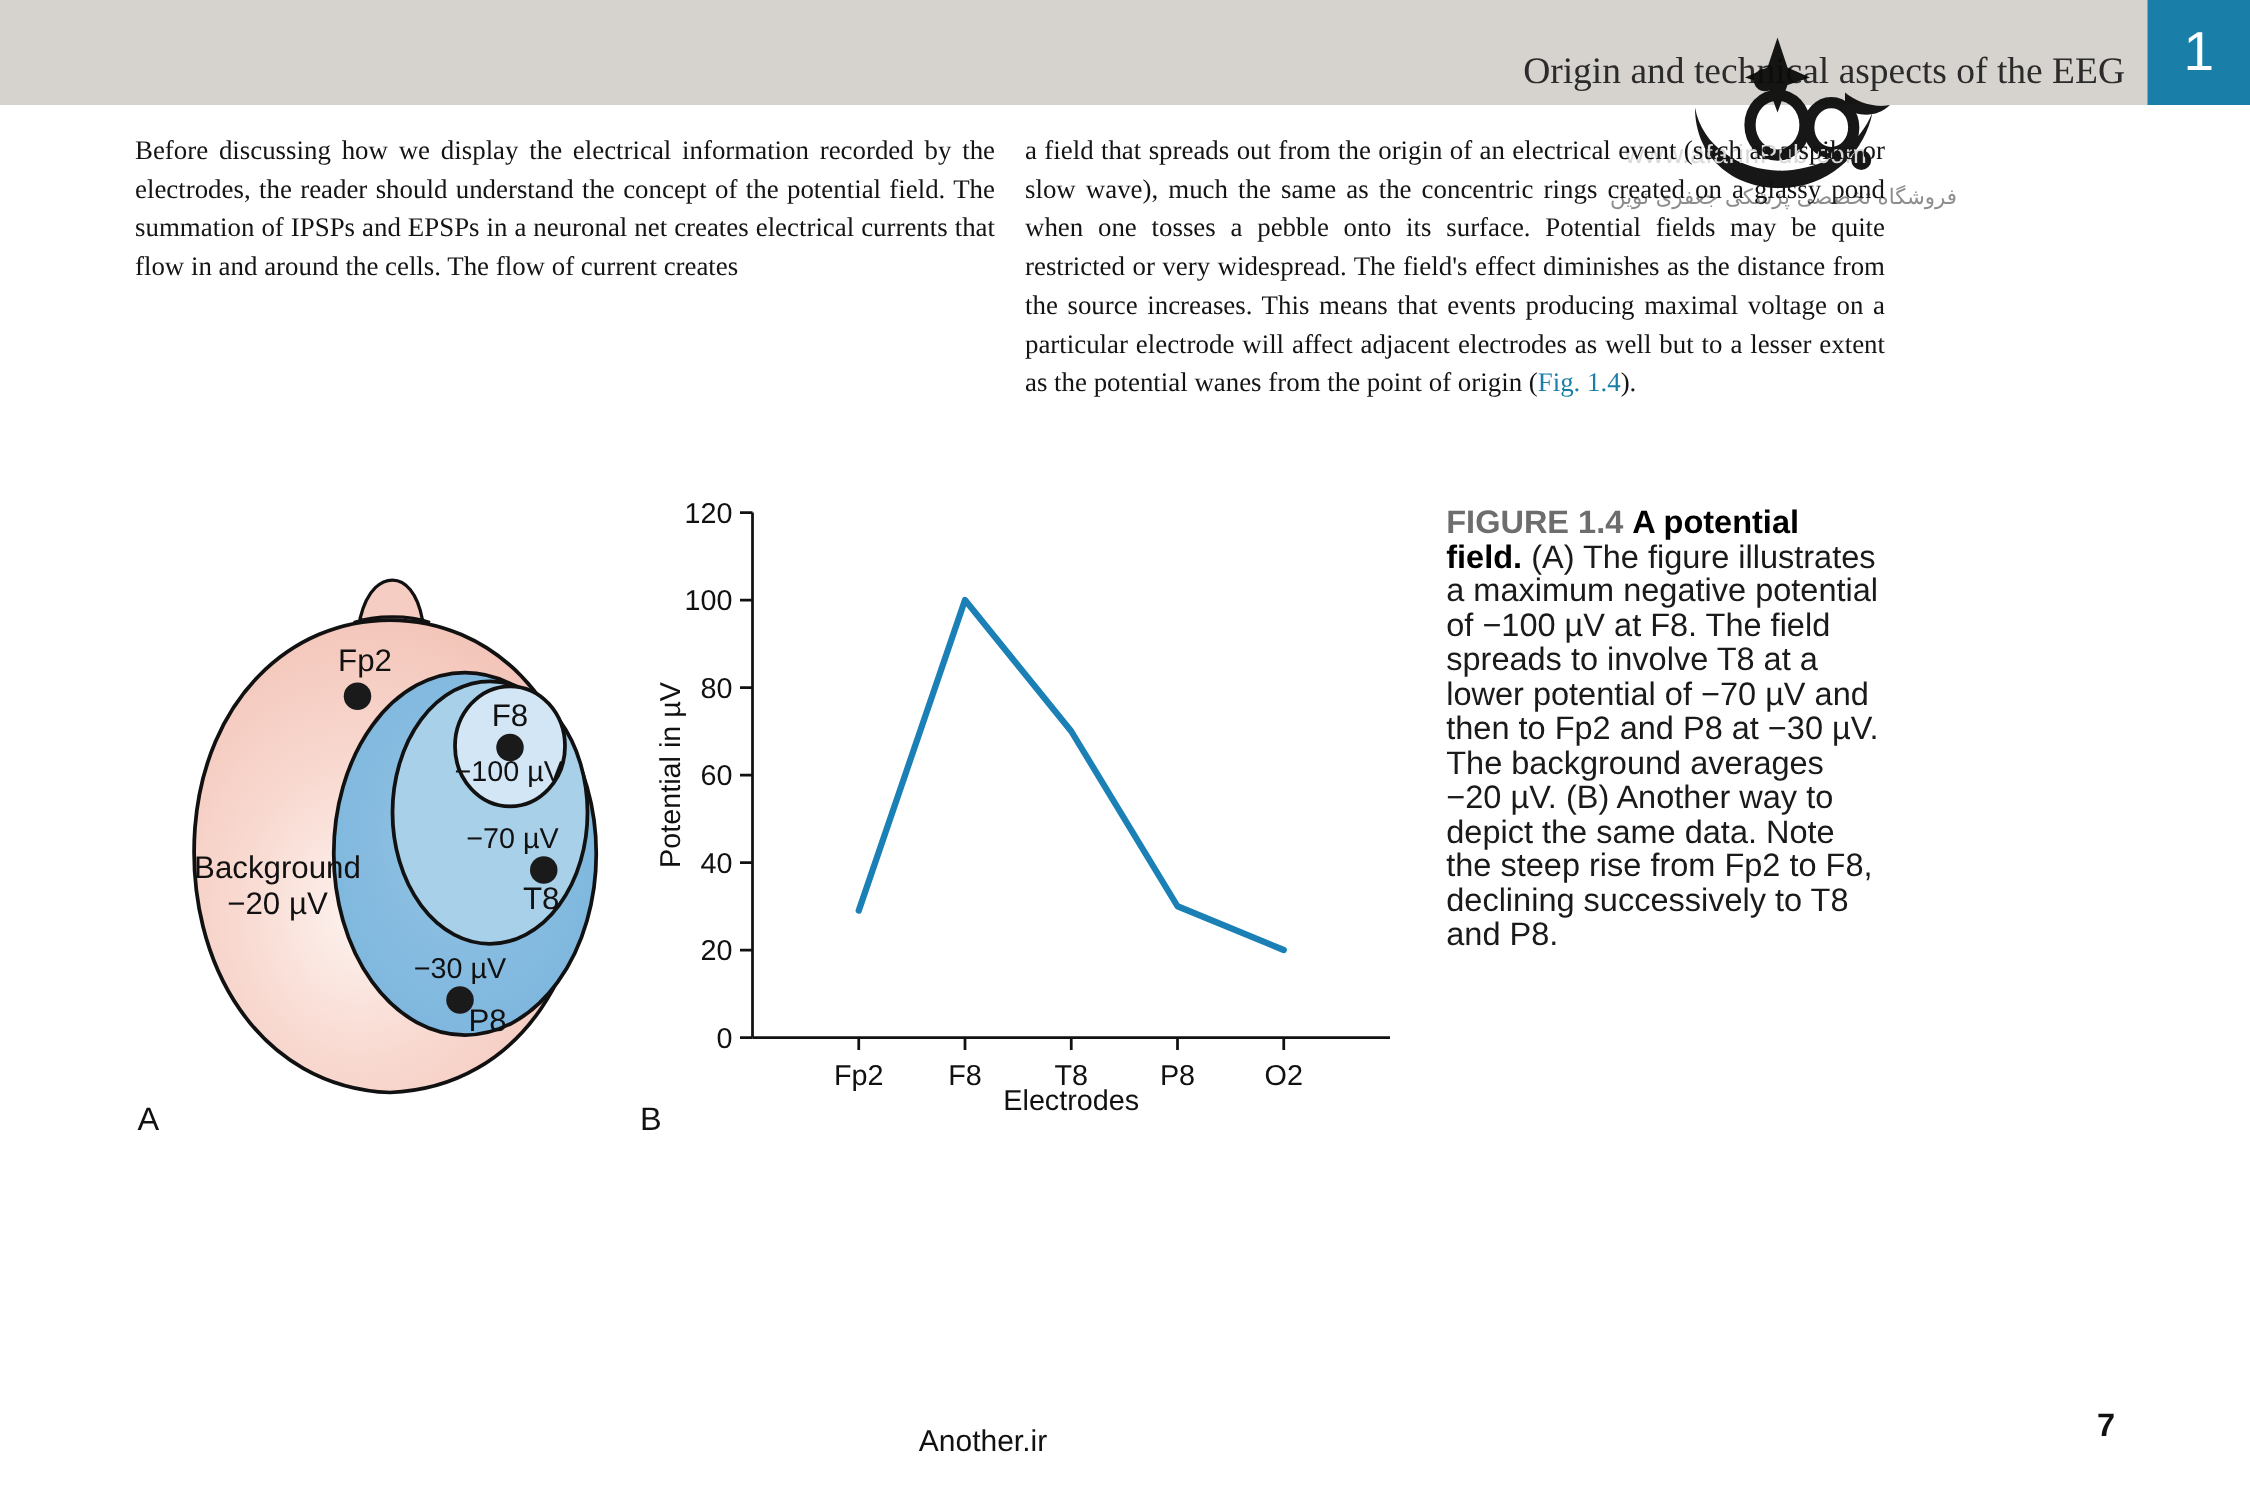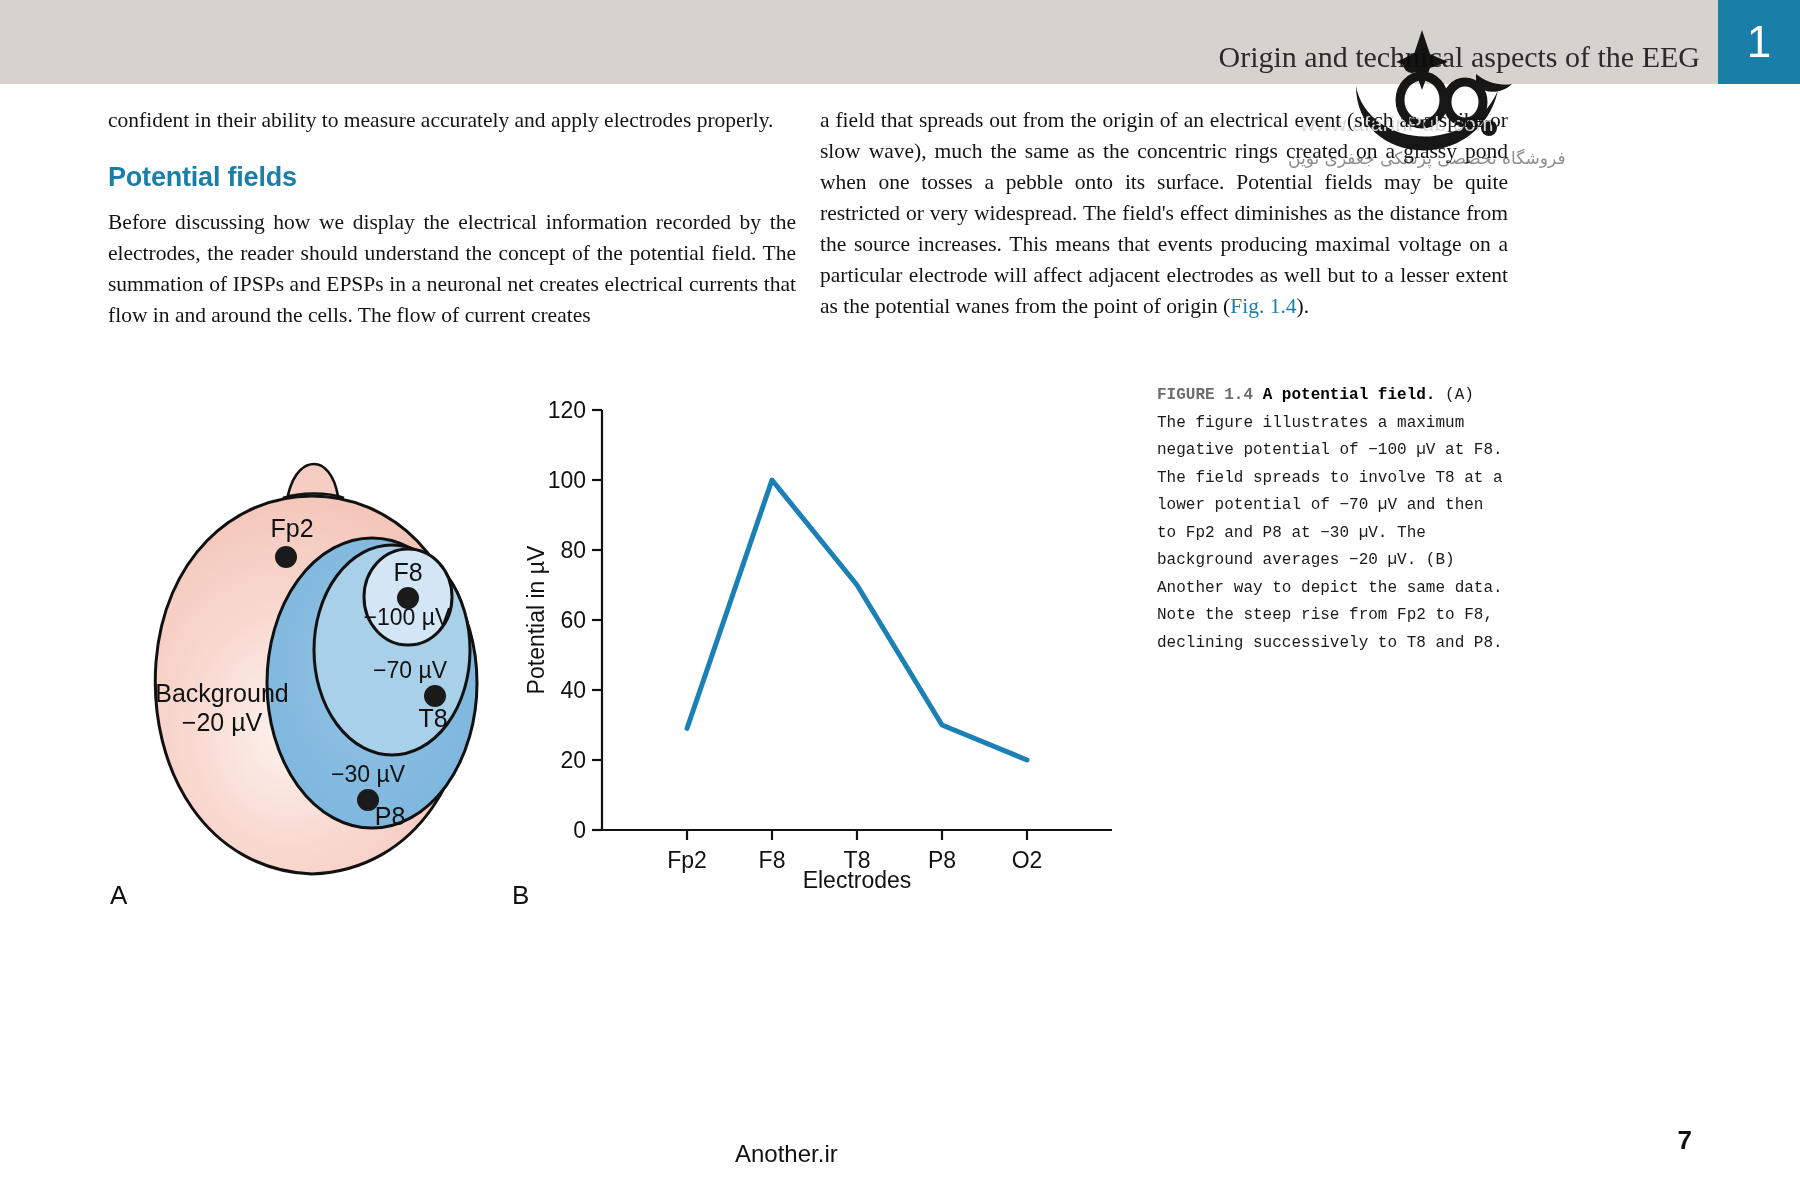--- a/index.html
+++ b/index.html
@@ -67,23 +67,23 @@
   
   #figure{position:absolute;left:0;top:380px;width:1800px;height:560px;}
   #panel-a-letter,#panel-b-letter{
     position:absolute;font-family:"Liberation Sans",sans-serif;
     font-size:26px;color:#111;
   }
   #panel-a-letter{left:110px;top:500px;}
   #panel-b-letter{left:512px;top:500px;}
   
   #caption{
-    position:absolute;left:1157px;top:382px;width:350px;
-    font-family:Liberation Mono, monospace;
-    font-size:16px;line-height:27.5px;color:#1a1a1a;
+    position:absolute;left:1157px;top:404px;width:350px;
+    font-family:Liberation Sans, sans-serif;
+    font-size:26px;line-height:27.5px;color:#1a1a1a;
   }
   #caption .figlabel{color:#6d6d6d;font-weight:bold;}
   #caption .figtitle{color:#000;font-weight:bold;}
   
   #page-number{
     position:absolute;right:108px;top:1125px;
     font-family:"Liberation Sans",sans-serif;
     font-weight:bold;font-size:26px;color:#111;
   }
   #site-footer{
@@ -110,22 +110,20 @@
     <ellipse cx="96" cy="72" rx="22" ry="24" fill="none" stroke="#0b0b0b" stroke-width="9"></ellipse>
     <ellipse cx="139" cy="74" rx="18" ry="20" fill="none" stroke="#0b0b0b" stroke-width="9"></ellipse>
     <circle cx="86" cy="36" r="9"></circle>
     <circle cx="163" cy="100" r="8"></circle>
   </g>
 </svg>
 <div id="wm-url">www.afarinPub.com</div>
 <div id="wm-fa">فروشگاه تخصصی پزشکی جعفری نوین</div>
 
 <div id="col-left" class="col">
-  <p class="para">confident in their ability to measure accurately and apply electrodes properly.</p>
-  <h2 id="section-heading">Potential fields</h2>
   <p class="para">Before discussing how we display the electrical information recorded by the electrodes, the reader should understand the concept of the potential field. The summation of IPSPs and EPSPs in a neuronal net creates electrical currents that flow in and around the cells. The flow of current creates</p>
 </div>
 
 <div id="col-right" class="col">
   <p class="para"><span>a field that spreads out from the origin of an electrical event (such as a spike or slow wave), much the same as the concentric rings created on a glassy pond when one tosses a pebble onto its surface. Potential fields may be quite restricted or very widespread. The field's effect diminishes as the distance from the source increases. This means that events producing maximal voltage on a particular electrode will affect adjacent electrodes as well but to a lesser extent as the potential wanes from the point of origin (</span><span class="xref">Fig. 1.4</span><span>).</span></p>
 </div>
 
 <div id="figure">
 
   <svg style="position:absolute;left:100px;top:20px;" width="420" height="520" viewBox="0 0 420 520">

